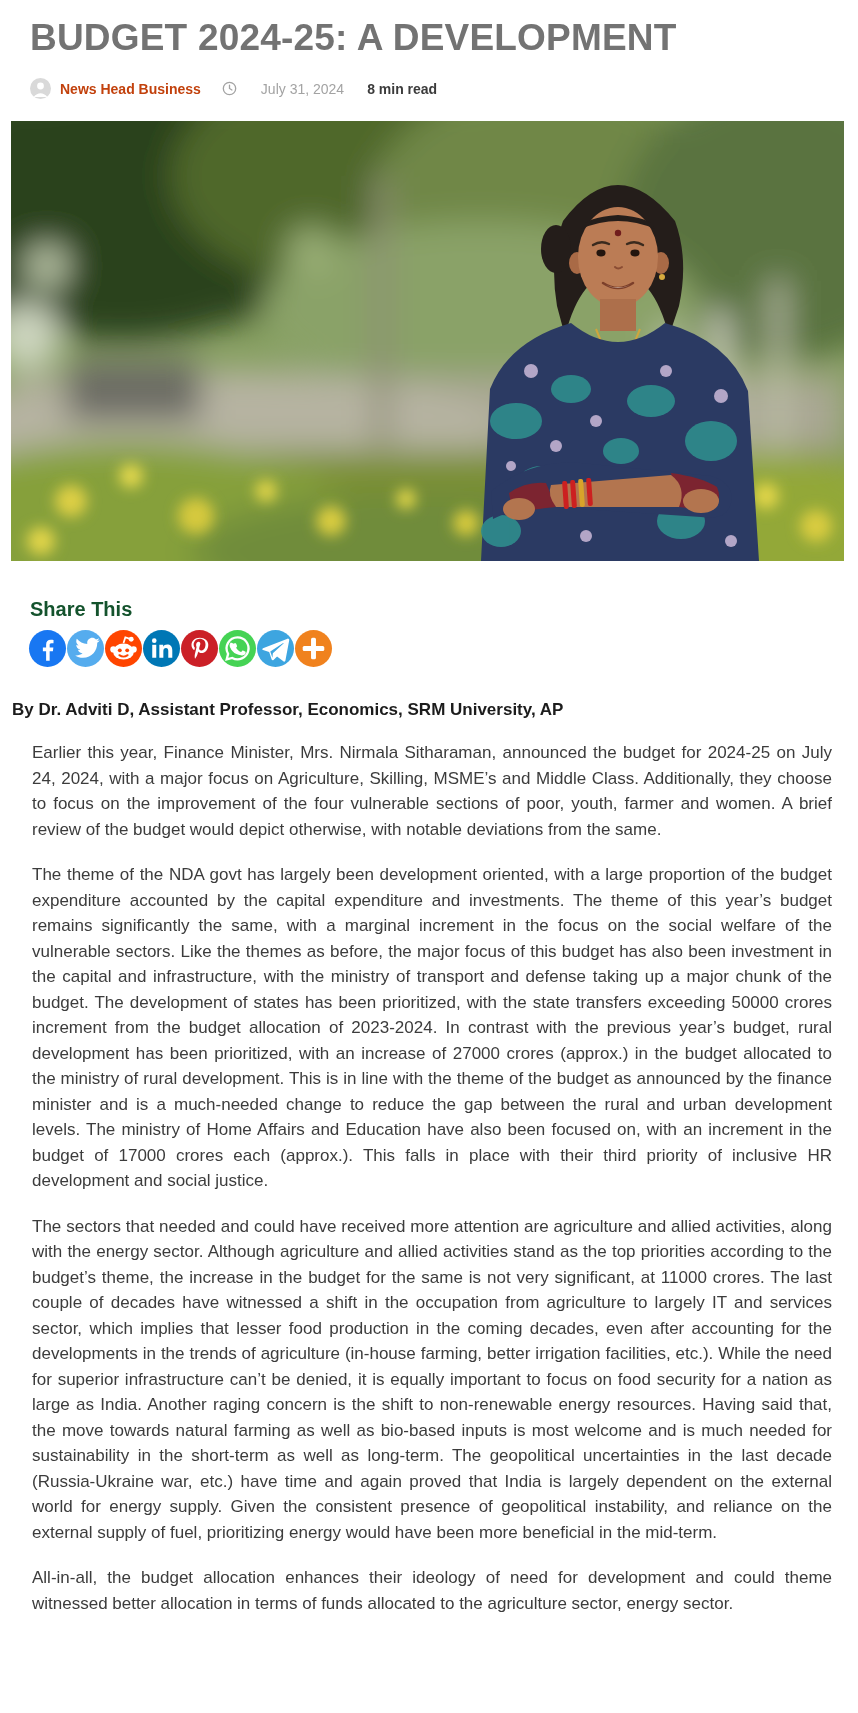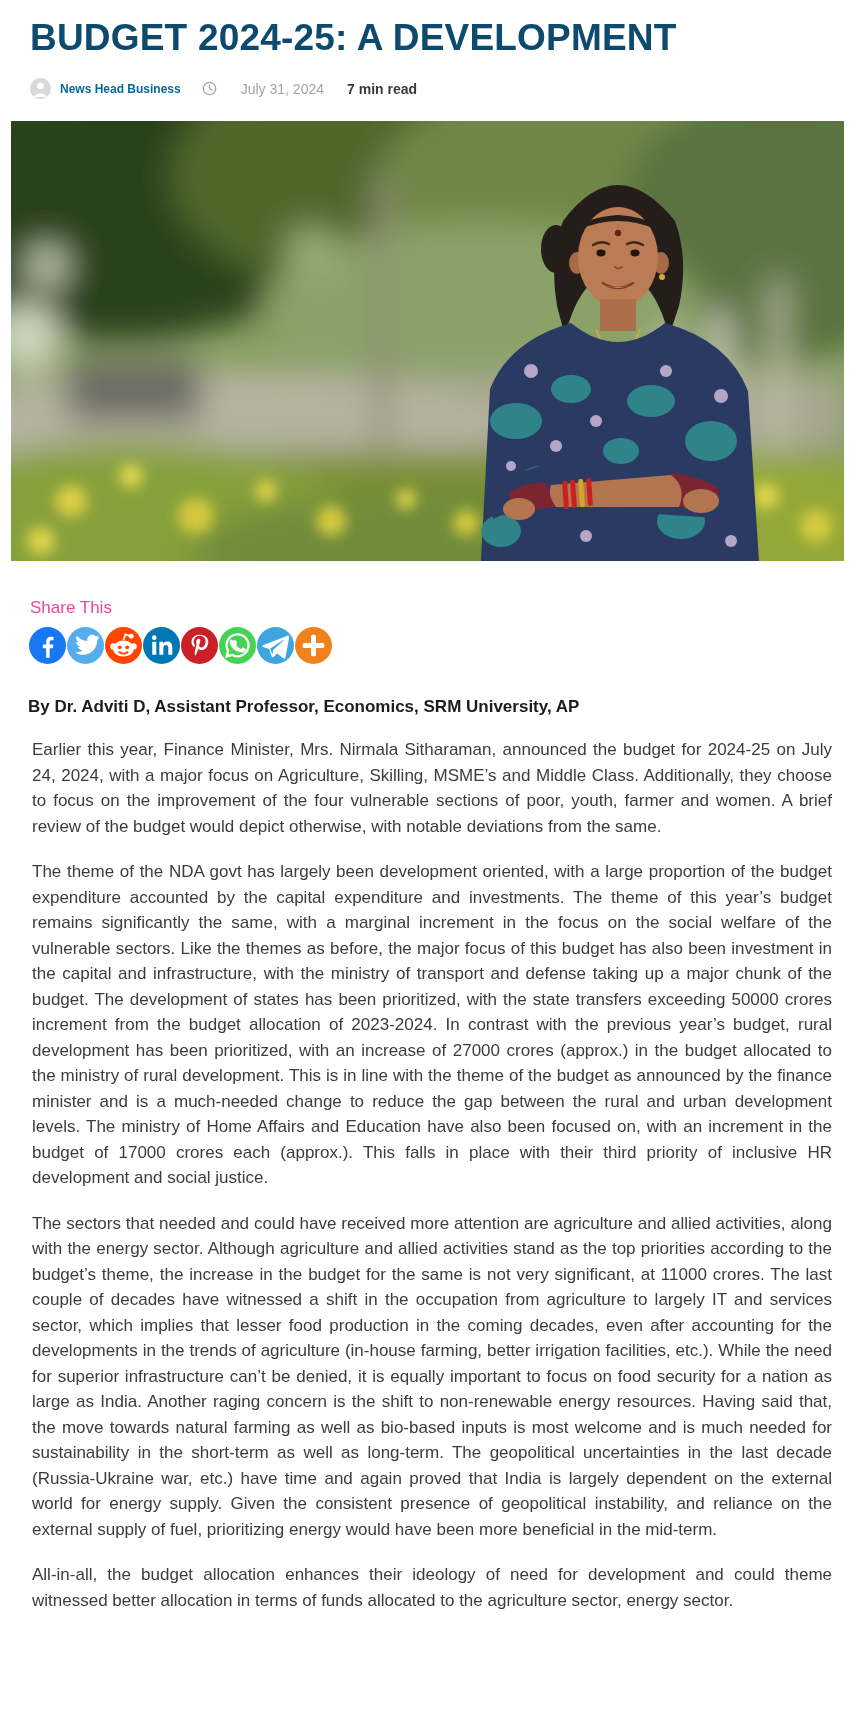--- a/index.html
+++ b/index.html
@@ -3,44 +3,44 @@
 <meta charset="utf-8">
 <style>
   html,body{margin:0;padding:0;background:#ffffff;}
   body{width:858px;min-height:1713px;font-family:"Liberation Sans",sans-serif;color:#3c3c3c;}
   .page{width:858px;overflow:hidden;}
 
   
   h1.title{
     margin:14px 30px 0 30px;
     font-size:37px;line-height:48px;font-weight:700;
-    color:#0c4a6e;letter-spacing:.2px;
+    color:#737373;letter-spacing:.2px;
   }
   h1.title span{display:block;}
 
   
   .meta-row{display:flex;align-items:center;margin:16px 30px 0 30px;gap:9px;}
   .avatar{width:21px;height:21px;border-radius:50%;background:#d9d9d9;position:relative;overflow:hidden;flex:0 0 auto;}
   .avatar svg{position:absolute;left:0;top:0;}
-  .author-name{font-size:12px;font-weight:700;color:#0369a1;}
+  .author-name{font-size:14px;font-weight:700;color:#c2410c;}
   .meta-date{display:flex;align-items:center;gap:24px;margin-left:12px;color:#a3a3a3;font-size:14px;}
   .read-time{margin-left:14px;font-size:14px;font-weight:700;color:#3b3b3b;}
 
   
   .hero{margin:22px 0 0 11px;width:833px;height:440px;background:#89a065;position:relative;overflow:hidden;}
   .hero svg{display:block;}
 
   
-  .share-label{margin:37px 30px 0 30px;font-size:17px;font-weight:400;color:#ec4899;}
+  .share-label{margin:37px 30px 0 30px;font-size:20px;font-weight:700;color:#14532d;}
   .share-row{margin:9px 0 0 29px;display:flex;gap:1px;}
   .share-btn{width:37px;height:37px;border-radius:50%;display:flex;align-items:center;justify-content:center;cursor:pointer;border:none;padding:0;background:#888;}
   .share-btn svg{display:block;}
 
   
-  .byline{margin:33px 30px 0 28px;font-size:17px;font-weight:700;color:#1c1c1c;}
+  .byline{margin:33px 30px 0 12px;font-size:17px;font-weight:700;color:#1c1c1c;}
   .article-body{margin:0 26px 0 28px;width:804px;}
   .article-body p{
     margin:20px 0 0 4px;font-size:17px;line-height:25.5px;color:#3c3c3c;
     text-align:justify;
   }
 </style>
 </head>
 <body>
 
 <div class="page">
@@ -57,21 +57,21 @@
       </svg>
     </span>
     <span class="author-name">News Head Business</span>
     <span class="meta-date">
       <svg width="15" height="15" viewBox="0 0 16 16">
         <circle cx="8" cy="8" r="6.6" fill="none" stroke="#a3a3a3" stroke-width="1.4"></circle>
         <path d="M8 4.4 V8 L10.6 9.6" fill="none" stroke="#a3a3a3" stroke-width="1.4" stroke-linecap="round"></path>
       </svg>
       <span>July 31, 2024</span>
     </span>
-    <span class="read-time">7 min read</span>
+    <span class="read-time">8 min read</span>
   </div>
 
   <div class="hero">
     <svg width="833" height="440" viewBox="0 0 833 440">
       <defs>
         <filter id="b18" x="-30%" y="-30%" width="160%" height="160%">
             <feGaussianBlur stdDeviation="16"></feGaussianBlur>
           </filter>
         <filter id="b7" x="-30%" y="-30%" width="160%" height="160%">
             <feGaussianBlur stdDeviation="7"></feGaussianBlur>

